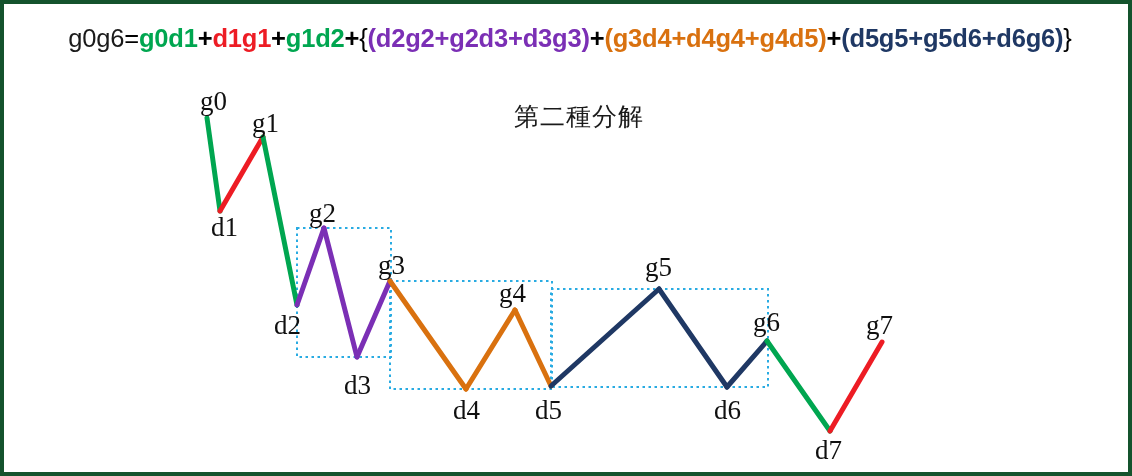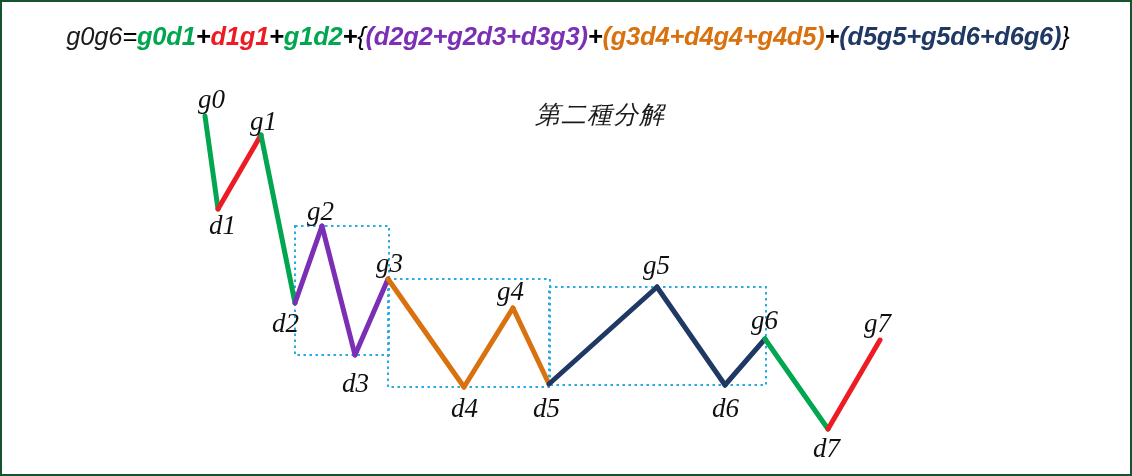--- a/index.html
+++ b/index.html
@@ -8,24 +8,23 @@
     background: #ffffff;
   }
   body {
     font-family: "Liberation Serif", serif;
   }
   #page {
     position: relative;
     width: 1132px;
     height: 476px;
     background: #ffffff;
-    border: 2px solid #14532d;
+    border: 4px solid #14532d;
     box-sizing: border-box;
     overflow: hidden;
-    font-style: italic;
   }
 
   
   #formula {
     position: absolute;
     left: 0;
     top: 20px;
     width: 1132px;
     text-align: center;
     font-family: "Liberation Sans", sans-serif;
@@ -38,21 +37,20 @@
   
   #caption {
     position: absolute;
     left: 510px;
     top: 96px;
     font-family: "DejaVu Sans", sans-serif;
     font-size: 25px;
     color: #1a1a1a;
     letter-spacing: 1px;
     white-space: nowrap;
-    margin-left: 23px;
   }
 
   
   #canvas {
     position: absolute;
     left: 0;
     top: 0;
     width: 1132px;
     height: 476px;
   }

